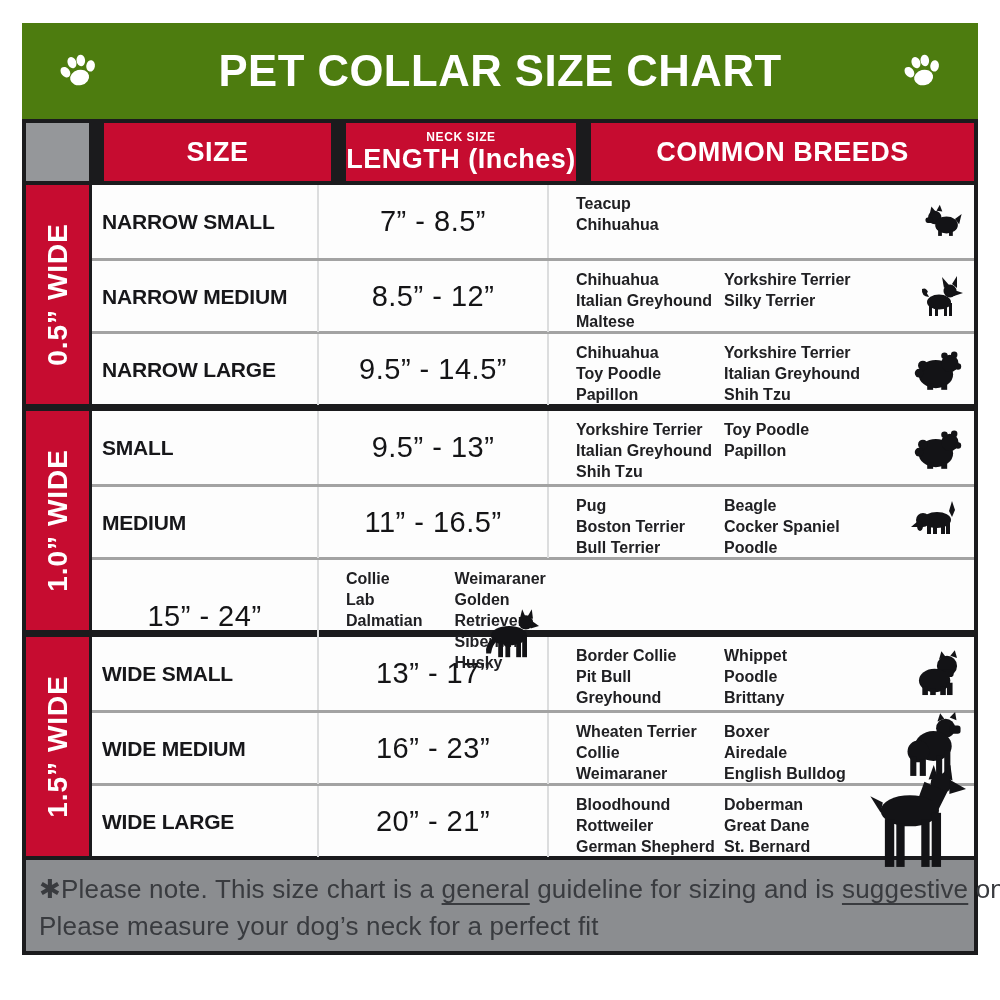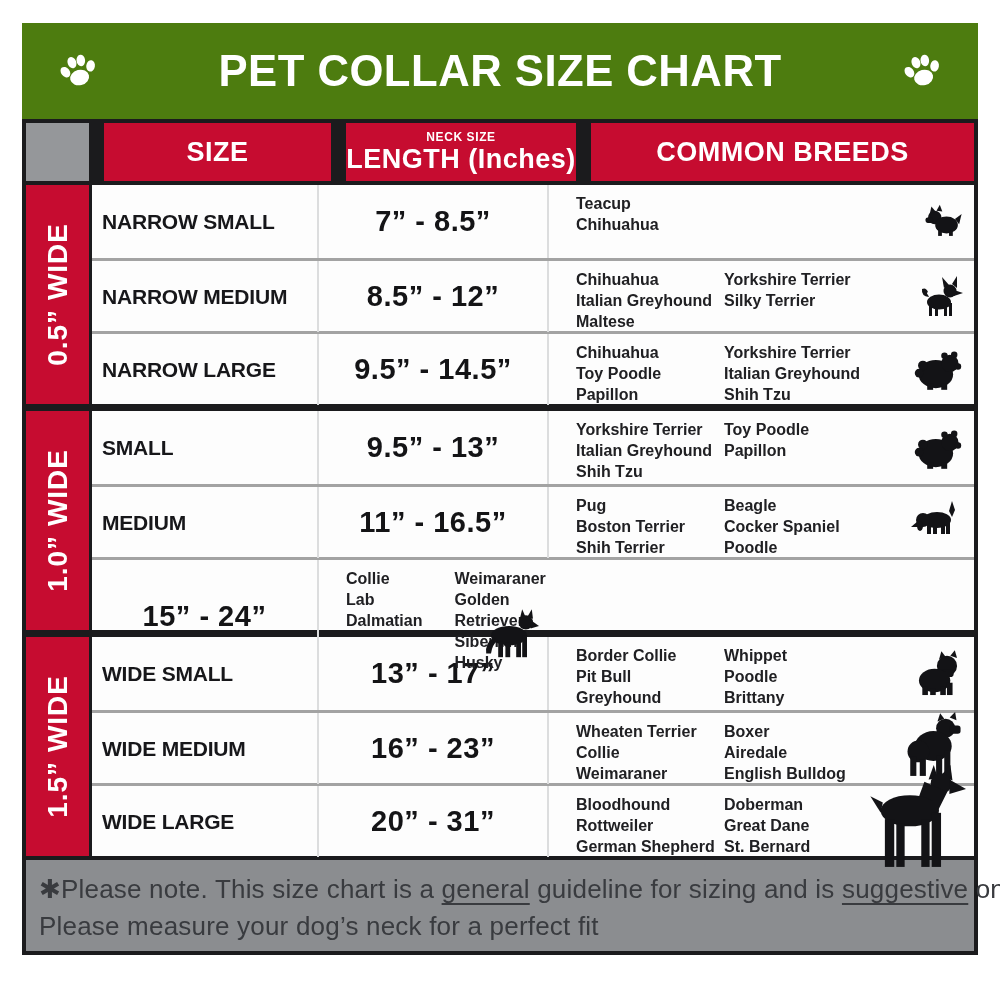--- a/index.html
+++ b/index.html
@@ -71,21 +71,21 @@
   .cell { display: flex; align-items: center; font-weight: bold; }
   .cell.size {
     border-right: 2px solid #dcddde;
     padding-left: 10px;
     font-weight: 700; font-size: 21px; color: #17171a; letter-spacing: -0.2px;
     white-space: nowrap;
   }
   .cell.neck {
     border-right: 2px solid #dcddde;
     justify-content: center;
-    font-weight: 700; font-size: 29px; color: #141416; letter-spacing: .5px;
+    font-weight: 400; font-size: 29px; color: #141416; letter-spacing: .5px;
   }
   .cell.breeds {
     position: relative;
     align-items: flex-start;
     padding: 8px 0 0 27px;
     font-size: 16px; color: #202023; line-height: 1.32;
   }
   .bcol { width: 148px; }
   .bcol + .bcol { width: auto; }
   .dog { position: absolute; right: 8px; z-index: 3; display: block; }
@@ -279,21 +279,21 @@
               </span>
       </div>
     </div>
     <div class="row">
       <div class="cell size">MEDIUM</div>
       <div class="cell neck">11” - 16.5”</div>
       <div class="cell breeds">
         <div class="bcol">
                 <div>Pug</div>
                 <div>Boston Terrier</div>
-                <div>Shih Terrier</div>
+                <div>Bull Terrier</div>
               </div>
         <div class="bcol">
                 <div>Beagle</div>
                 <div>Cocker Spaniel</div>
                 <div>Poodle</div>
               </div>
         <span class="dog beagle-icon">
                 <svg viewBox="0 0 100 100" preserveAspectRatio="xMidYMax meet">
                   <g fill="#131316">
                     <polygon points="76,26 82,6 88,24 82,38"></polygon>
@@ -406,21 +406,21 @@
                     <rect x="32" y="70" width="9" height="24"></rect>
                     <rect x="56" y="64" width="9" height="30"></rect>
                     <rect x="68" y="56" width="9" height="38"></rect>
                   </g>
                 </svg>
               </span>
       </div>
     </div>
     <div class="row">
       <div class="cell size">WIDE LARGE</div>
-      <div class="cell neck">20” - 31”</div>
+      <div class="cell neck">20” - 21”</div>
       <div class="cell breeds">
         <div class="bcol">
                 <div>Bloodhound</div>
                 <div>Rottweiler</div>
                 <div>German Shepherd</div>
               </div>
         <div class="bcol">
                 <div>Doberman</div>
                 <div>Great Dane</div>
                 <div>St. Bernard</div>

